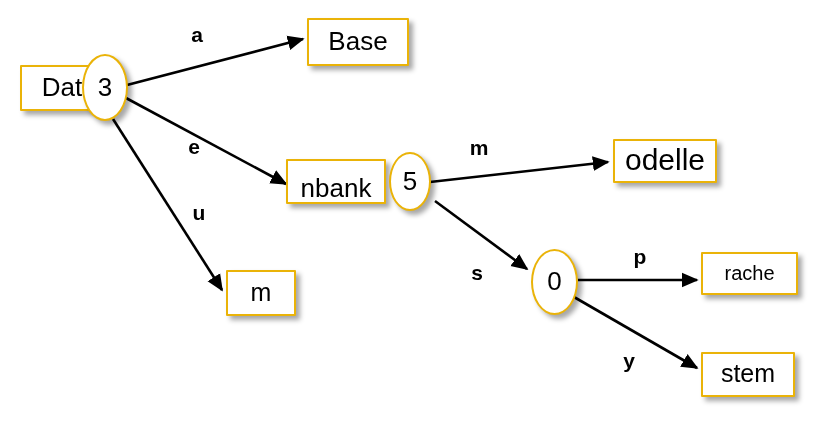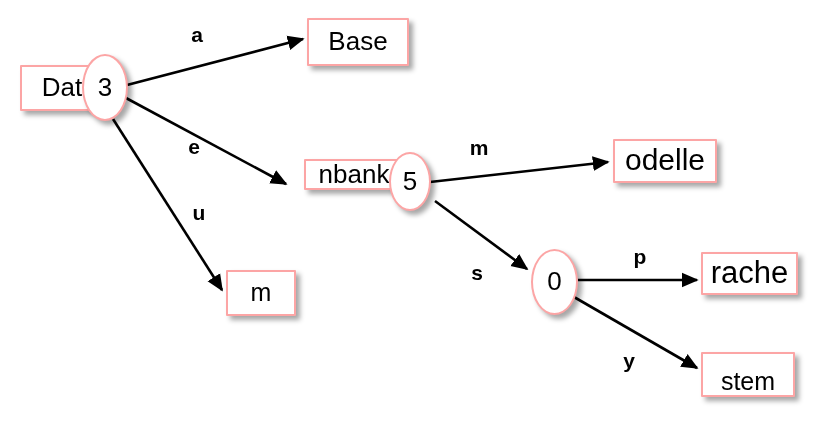--- a/index.html
+++ b/index.html
@@ -24,21 +24,21 @@
     width: 837px;
     height: 423px;
   }
   .node {
     position: absolute;
     display: flex;
     align-items: center;
     justify-content: center;
     box-sizing: border-box;
     background: #ffffff;
-    border: 2px solid #fca5a5;
+    border: 2px solid #eab308;
     color: #000000;
     font-family: "Liberation Sans", sans-serif;
     font-weight: 400;
     line-height: 1;
     white-space: nowrap;
     box-shadow: 4px 4px 5px rgba(0,0,0,0.35);
   }
   .node.rect {
     border-radius: 1px;
   }
@@ -88,39 +88,39 @@
   <div id="node-layer">
       <div class="node rect" style="left: 20px; top: 65px; width: 84px; height: 46px; font-size: 26px; z-index: 2;">
         <span class="node-label">Dat</span>
       </div>
       <div class="node ellipse" style="left: 82px; top: 54px; width: 46px; height: 67px; font-size: 26px; z-index: 3;">
         <span class="node-label">3</span>
       </div>
       <div class="node rect" style="left: 307px; top: 18px; width: 102px; height: 48px; font-size: 26px; z-index: 2;">
         <span class="node-label">Base</span>
       </div>
-      <div class="node rect" style="left: 304px; top: 159px; width: 100px; height: 31px; font-size: 26px; z-index: 2;">
+      <div class="node rect" style="left: 286px; top: 159px; width: 100px; height: 45px; font-size: 26px; z-index: 2; align-items: flex-end;">
         <span class="node-label">nbank</span>
       </div>
       <div class="node ellipse" style="left: 389px; top: 152px; width: 42px; height: 59px; font-size: 26px; z-index: 3;">
         <span class="node-label">5</span>
       </div>
       <div class="node rect" style="left: 613px; top: 139px; width: 104px; height: 44px; font-size: 30px; z-index: 2;">
         <span class="node-label">odelle</span>
       </div>
       <div class="node rect" style="left: 226px; top: 270px; width: 70px; height: 46px; font-size: 25px; z-index: 2;">
         <span class="node-label">m</span>
       </div>
       <div class="node ellipse" style="left: 531px; top: 249px; width: 47px; height: 66px; font-size: 26px; z-index: 3;">
         <span class="node-label">0</span>
       </div>
-      <div class="node rect" style="left: 701px; top: 252px; width: 97px; height: 43px; font-size: 31px; z-index: 2;">
+      <div class="node rect" style="left: 701px; top: 252px; width: 97px; height: 43px; font-size: 20px; z-index: 2;">
         <span class="node-label">rache</span>
       </div>
-      <div class="node rect" style="left: 701px; top: 352px; width: 94px; height: 45px; font-size: 25px; z-index: 2; align-items: flex-end;">
+      <div class="node rect" style="left: 701px; top: 352px; width: 94px; height: 45px; font-size: 25px; z-index: 2;">
         <span class="node-label">stem</span>
       </div>
     </div>
   <div id="label-layer">
       <div class="edge-label" style="left: 197px; top: 34px;">a</div>
       <div class="edge-label" style="left: 194px; top: 146px;">e</div>
       <div class="edge-label" style="left: 199px; top: 212px;">u</div>
       <div class="edge-label" style="left: 479px; top: 147px;">m</div>
       <div class="edge-label" style="left: 477px; top: 272px;">s</div>
       <div class="edge-label" style="left: 640px; top: 256px;">p</div>

